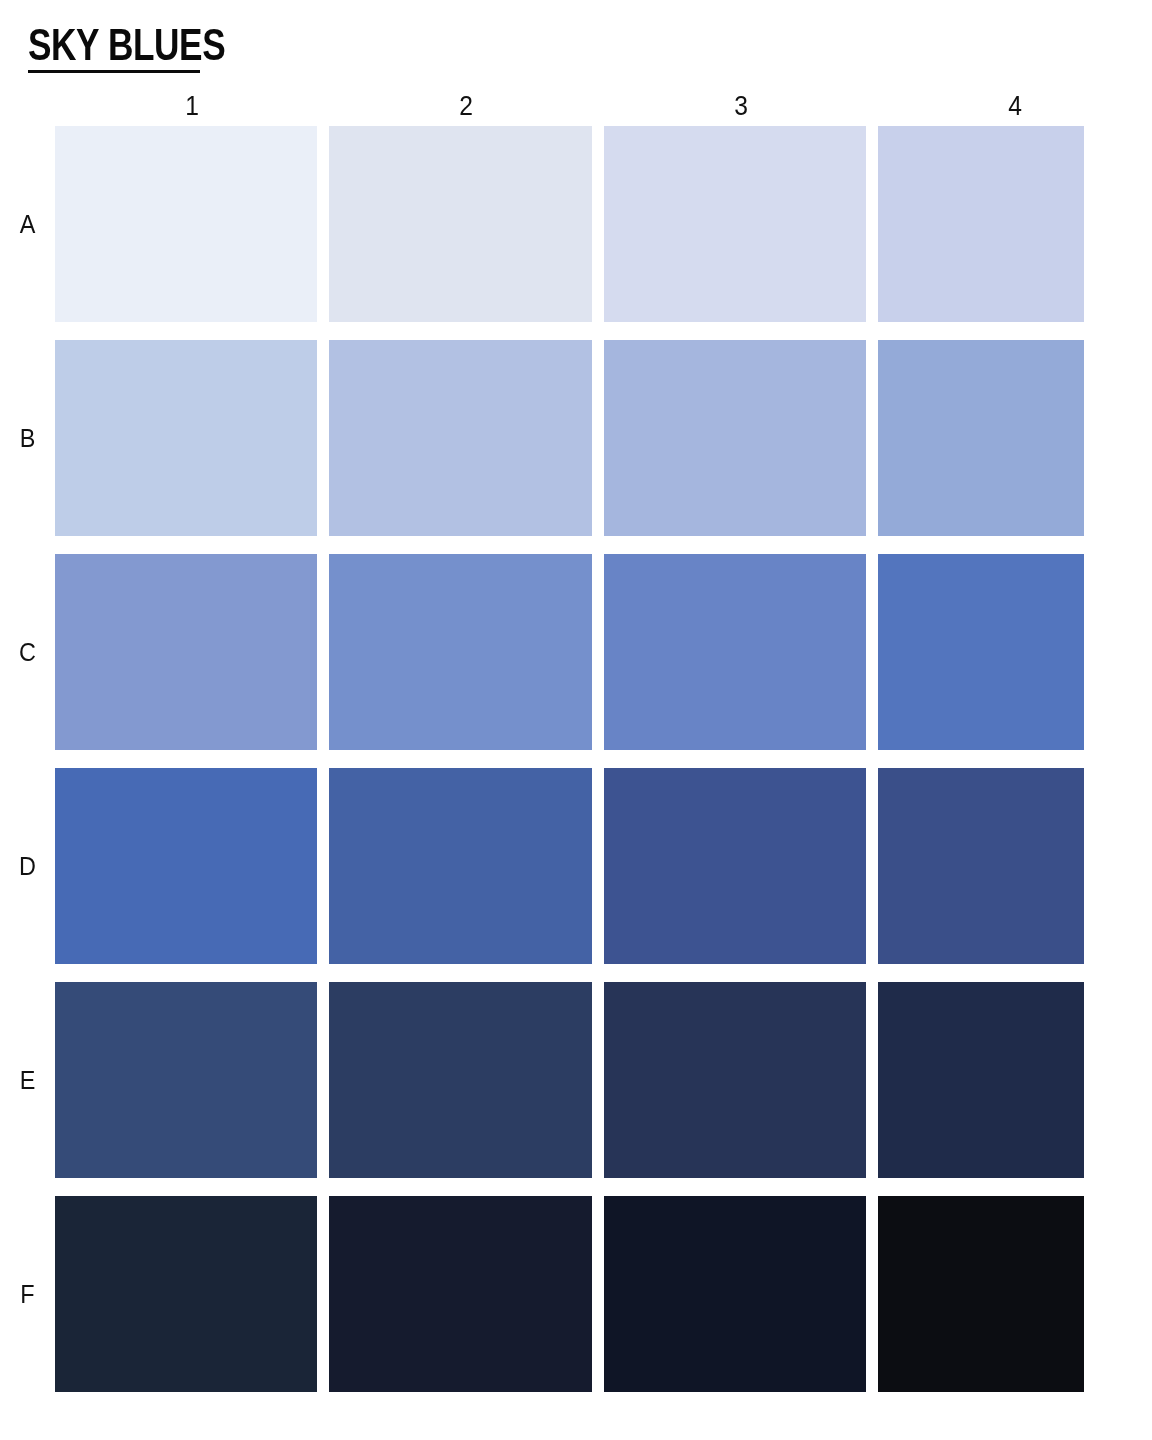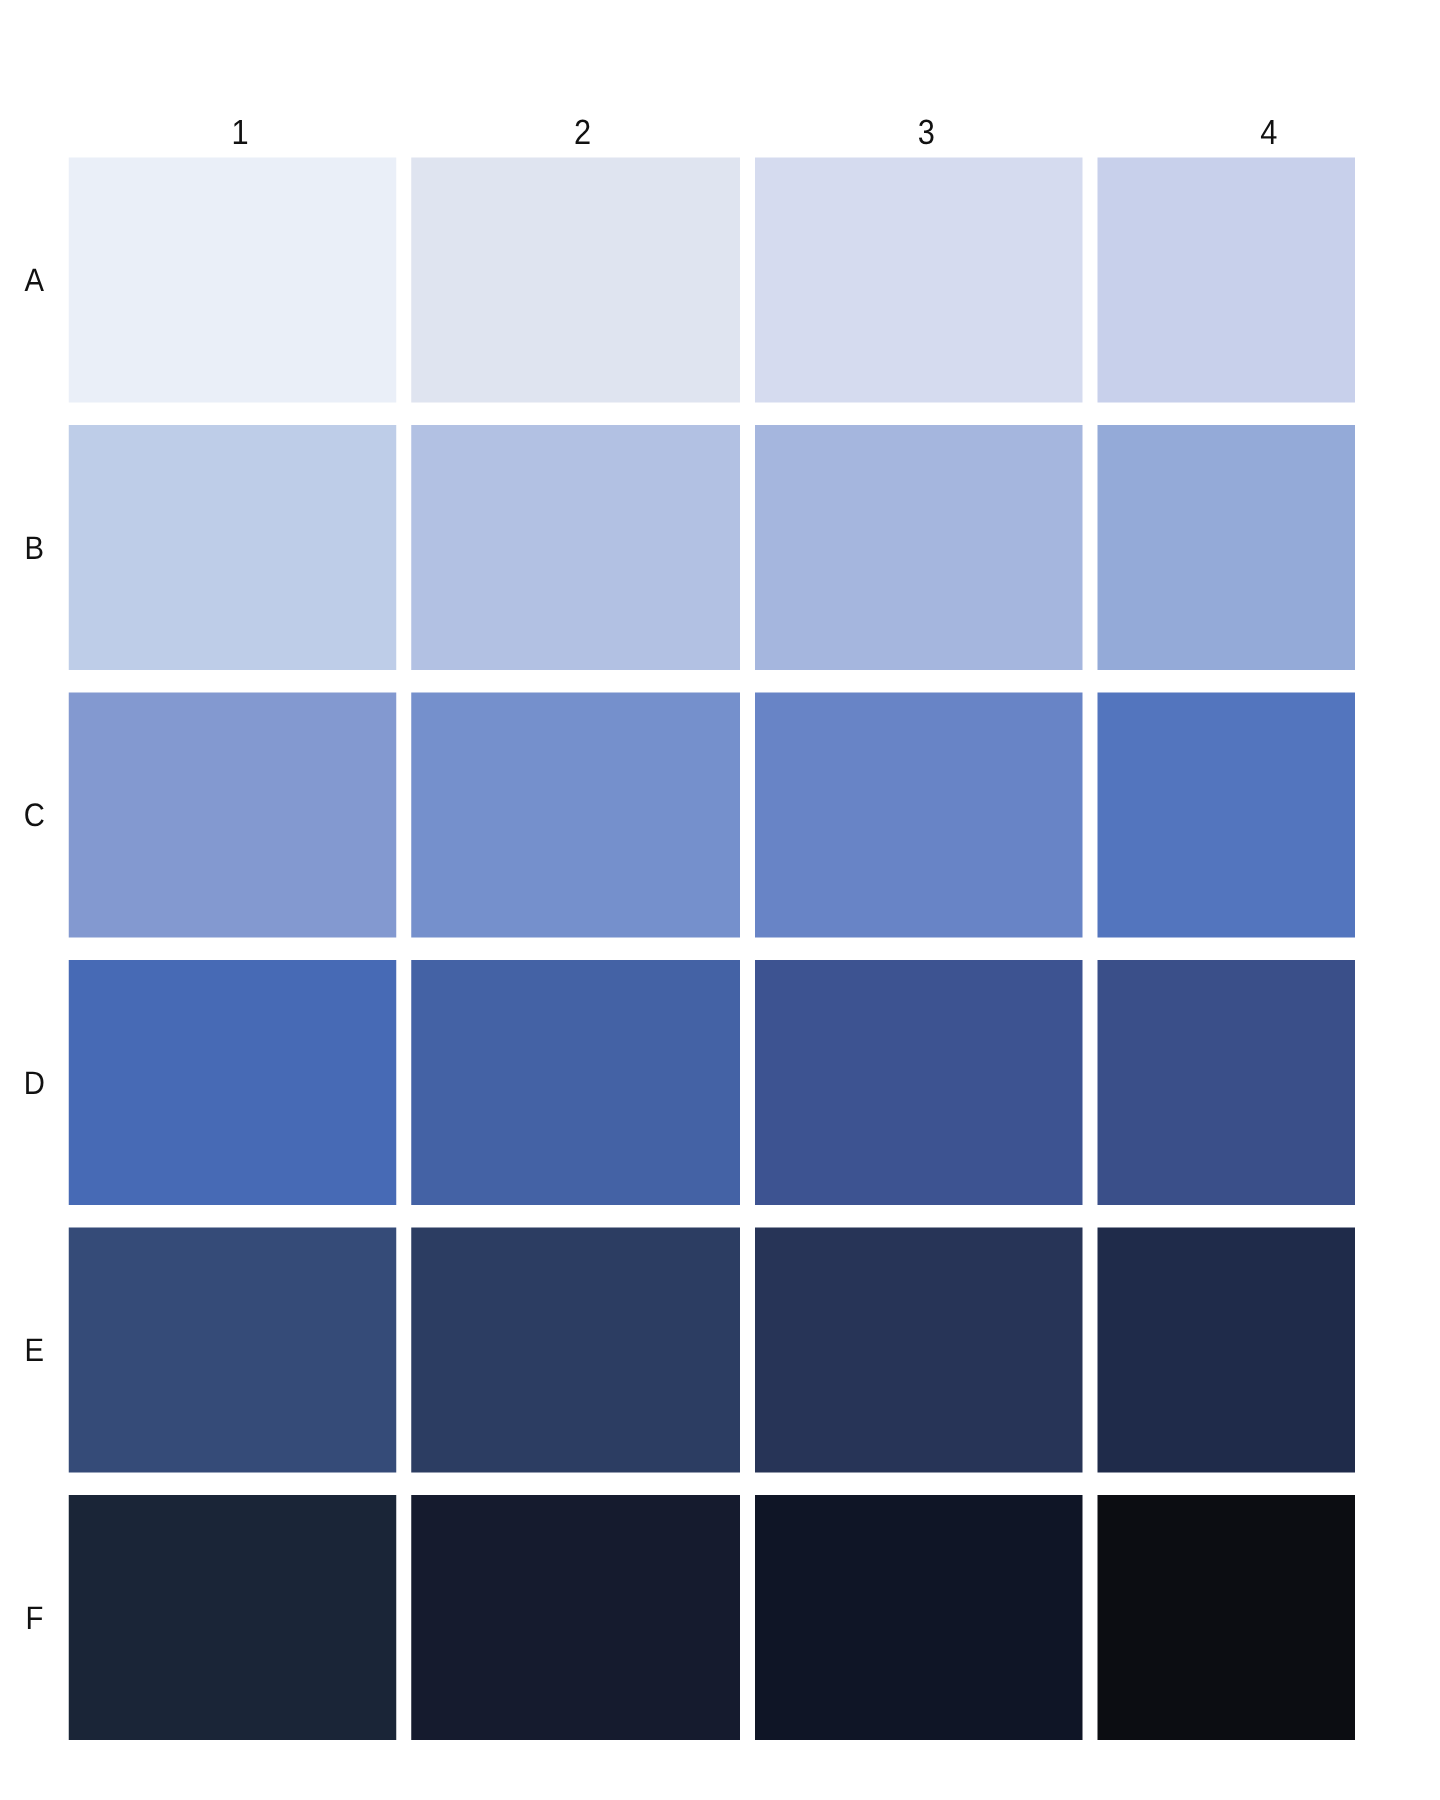--- a/index.html
+++ b/index.html
@@ -106,20 +106,24 @@
     width: 100%;
     height: 100%;
     display: block;
   }
 </style>
 </head>
 <body>
 
 <div class="page">
 
+  <div class="title-wrap">
+    <div class="palette-title">SKY BLUES</div>
+    <div class="title-rule"></div>
+  </div>
 
   <div class="grid">
 
     <div class="col-header-row">
       <div class="col-header-spacer"></div>
       <div class="col-header">1</div>
       <div class="col-header">2</div>
       <div class="col-header">3</div>
       <div class="col-header">4</div>
     </div>

